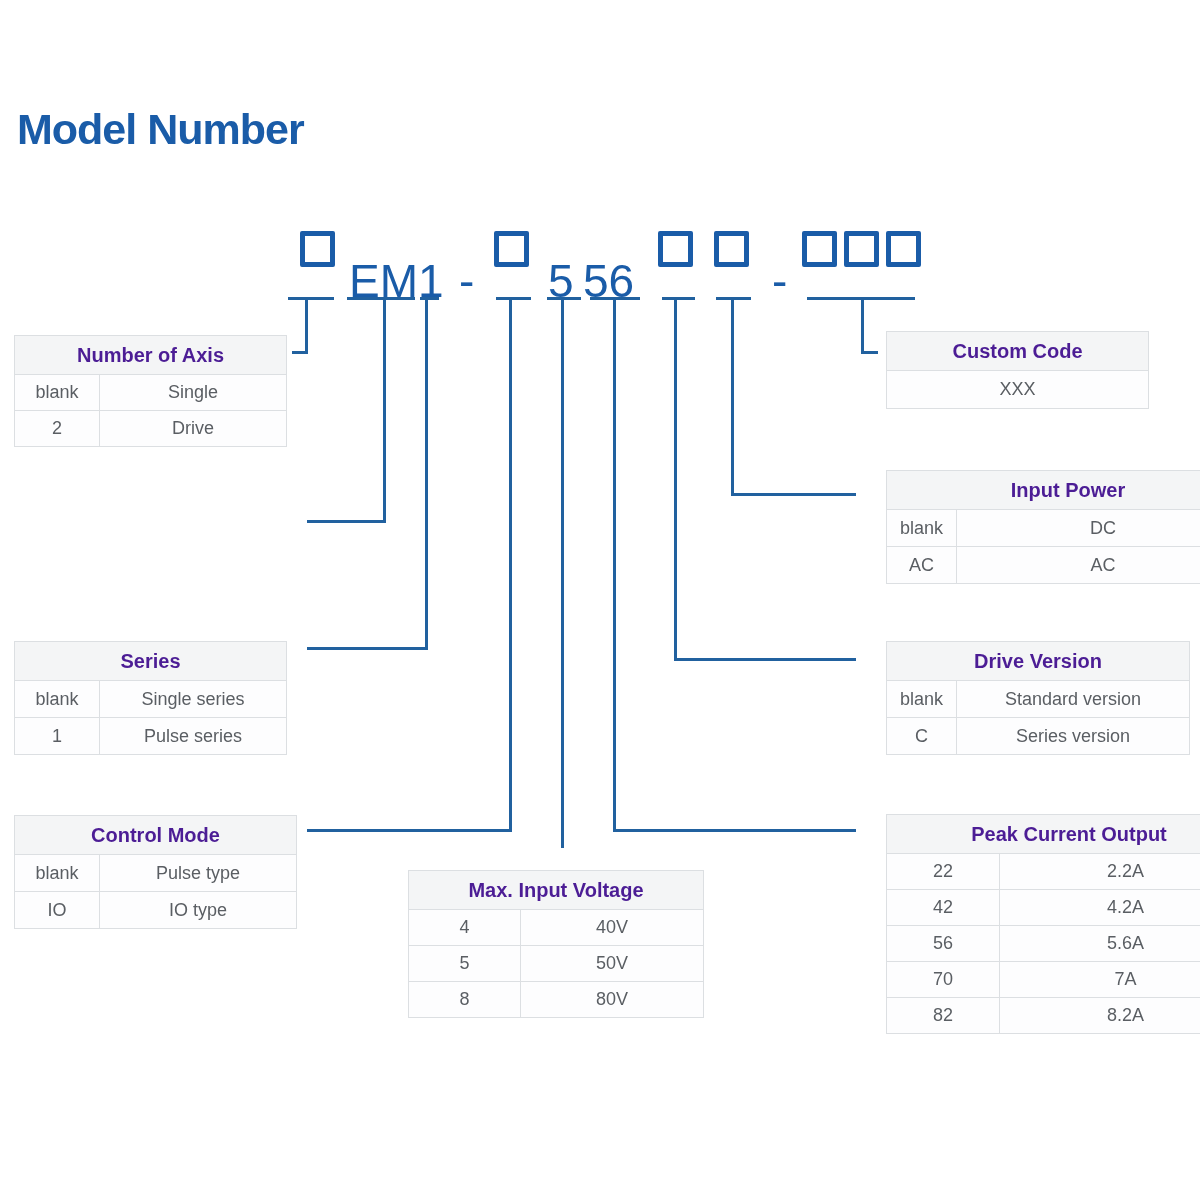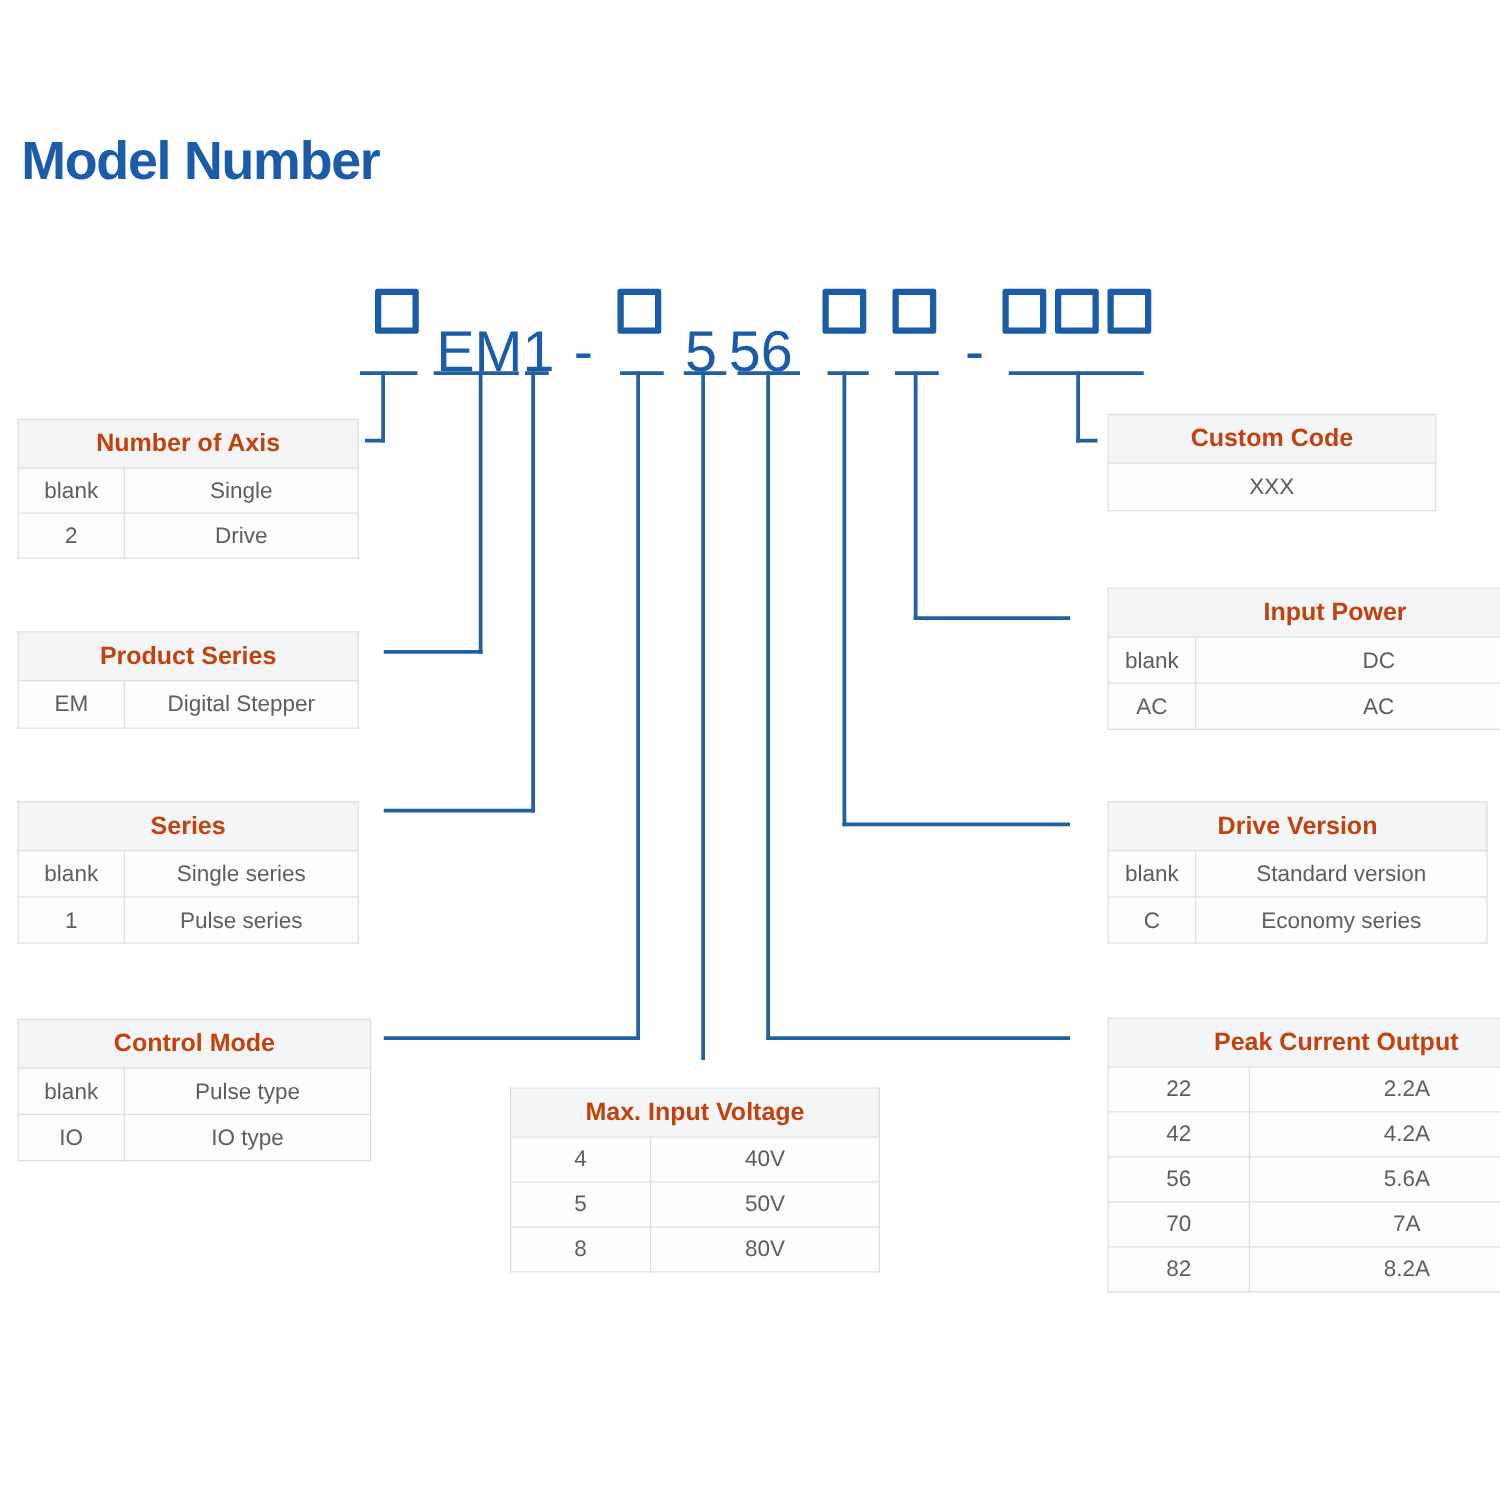--- a/index.html
+++ b/index.html
@@ -26,21 +26,21 @@
   .vline{width:3px;}
   
   .tbl{
     position:absolute;border-collapse:collapse;table-layout:fixed;
     background:#FDFDFE;color:#5A5E63;font-size:18px;
   }
   .tbl th,.tbl td{
     border:1px solid #DCDFE2;padding:0;text-align:center;vertical-align:middle;
   }
   .tbl .hd th{
-    background:#F4F5F6;font-weight:bold;font-size:20px;color:#c2410c;height:38px;margin-left:25px;
+    background:#F4F5F6;font-weight:bold;font-size:20px;color:#4c1d95;height:38px;margin-left:25px;
   }
   .tbl td{height:35px;font-weight:normal;}
   .tbl.r36 td{height:36px;}
   .tbl.r37 td{height:37px;}
 </style>
 </head>
 <body>
 
 <div class="canvas">
 
@@ -111,37 +111,20 @@
         <td>blank</td>
         <td>Single</td>
       </tr>
       <tr>
         <td>2</td>
         <td>Drive</td>
       </tr>
     </tbody>
   </table>
 
-  <table class="tbl r37" style="left:14px;top:505px;width:273px">
-    <colgroup>
-        <col style="width:85px">
-        <col>
-      </colgroup>
-    <thead>
-        <tr class="hd">
-          <th colspan="2">Product Series</th>
-        </tr>
-      </thead>
-    <tbody>
-      <tr>
-        <td>EM</td>
-        <td>Digital Stepper</td>
-      </tr>
-    </tbody>
-  </table>
 
   <table class="tbl r36" style="left:14px;top:641px;width:273px">
     <colgroup>
         <col style="width:85px">
         <col>
       </colgroup>
     <thead>
         <tr class="hd">
           <th colspan="2">Series</th>
         </tr>
@@ -251,21 +234,21 @@
           <th colspan="2">Drive Version</th>
         </tr>
       </thead>
     <tbody>
       <tr>
         <td>blank</td>
         <td>Standard version</td>
       </tr>
       <tr>
         <td>C</td>
-        <td>Economy series</td>
+        <td>Series version</td>
       </tr>
     </tbody>
   </table>
 
   <table class="tbl" style="left:886px;top:814px;width:366px">
     <colgroup>
         <col style="width:113px">
         <col>
       </colgroup>
     <thead>

